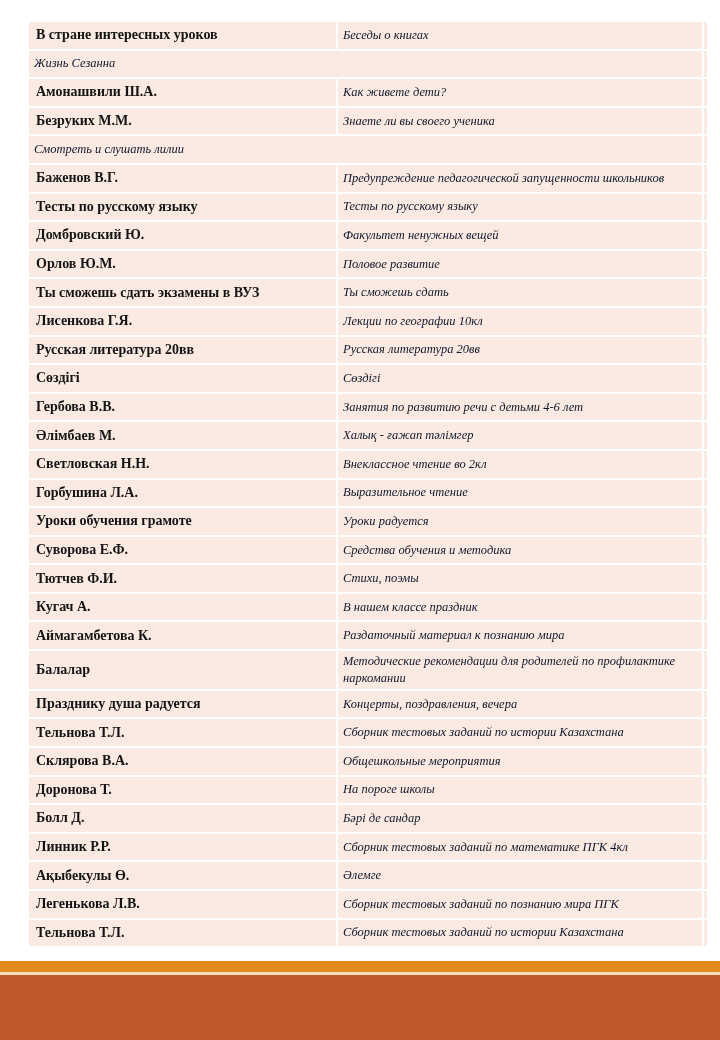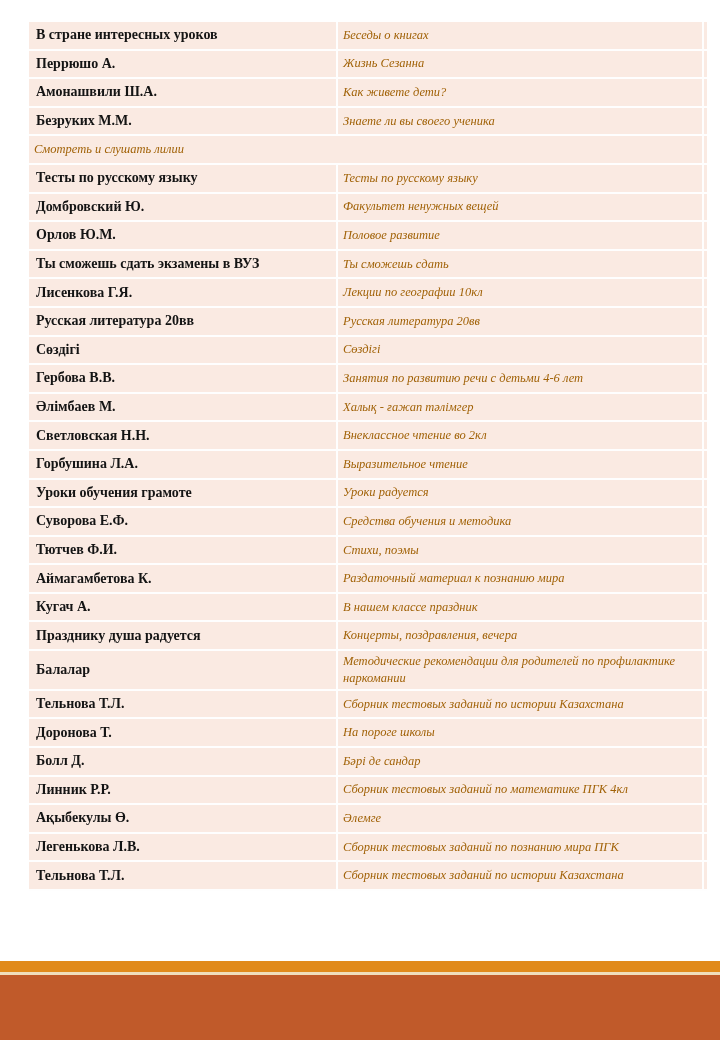--- a/index.html
+++ b/index.html
@@ -43,21 +43,21 @@
     align-items: center;
     padding: 1px 6px 1px 7px;
     line-height: 1.15;
   }
   .cell-right {
     flex: 1;
     box-sizing: border-box;
     border-right: 2px solid var(--separator, #fefefe);
     font-style: italic;
     font-size: 12.5px;
-    color: #a16207;
+    color: #0f172a;
     display: flex;
     align-items: center;
     padding: 2px 8px 2px 5px;
     line-height: 1.35;
   }
   .cell-edge {
     width: 3px;
     flex: 0 0 3px;
   }
   .footer-gold {
@@ -89,39 +89,43 @@
 <body style="background: rgb(255, 255, 255);">
 
 <div class="page">
   <div class="table">
       <div class="row">
         <div class="cell-left">В стране интересных уроков</div>
         <div class="cell-right">Беседы о книгах</div>
         <div class="cell-edge"></div>
       </div>
       <div class="row">
-        <div class="cell-left">Перрюшо А.</div>
         <div class="cell-right">Жизнь Сезанна</div>
         <div class="cell-edge"></div>
       </div>
       <div class="row">
         <div class="cell-left">Амонашвили Ш.А.</div>
         <div class="cell-right">Как живете дети?</div>
         <div class="cell-edge"></div>
       </div>
       <div class="row">
         <div class="cell-left">Безруких М.М.</div>
         <div class="cell-right">Знаете ли вы своего ученика</div>
         <div class="cell-edge"></div>
       </div>
       <div class="row">
         <div class="cell-right">Смотреть и слушать лилии</div>
         <div class="cell-edge"></div>
       </div>
       <div class="row">
+        <div class="cell-left">Баженов В.Г.</div>
+        <div class="cell-right">Предупреждение педагогической запущенности школьников</div>
+        <div class="cell-edge"></div>
+      </div>
+      <div class="row">
         <div class="cell-left">Тесты по русскому языку</div>
         <div class="cell-right">Тесты по русскому языку</div>
         <div class="cell-edge"></div>
       </div>
       <div class="row">
         <div class="cell-left">Домбровский Ю.</div>
         <div class="cell-right">Факультет ненужных вещей</div>
         <div class="cell-edge"></div>
       </div>
       <div class="row">
@@ -178,42 +182,47 @@
         <div class="cell-left">Суворова Е.Ф.</div>
         <div class="cell-right">Средства обучения и методика</div>
         <div class="cell-edge"></div>
       </div>
       <div class="row">
         <div class="cell-left">Тютчев Ф.И.</div>
         <div class="cell-right">Стихи, поэмы</div>
         <div class="cell-edge"></div>
       </div>
       <div class="row">
+        <div class="cell-left">Кугач А.</div>
+        <div class="cell-right">В нашем классе праздник</div>
+        <div class="cell-edge"></div>
+      </div>
+      <div class="row">
         <div class="cell-left">Аймагамбетова К.</div>
         <div class="cell-right">Раздаточный материал к познанию мира</div>
         <div class="cell-edge"></div>
       </div>
       <div class="row">
-        <div class="cell-left">Кугач А.</div>
-        <div class="cell-right">В нашем классе праздник</div>
+        <div class="cell-left">Балалар</div>
+        <div class="cell-right">Методические рекомендации для родителей по профилактике наркомании</div>
         <div class="cell-edge"></div>
       </div>
       <div class="row">
         <div class="cell-left">Празднику душа радуется</div>
         <div class="cell-right">Концерты, поздравления, вечера</div>
         <div class="cell-edge"></div>
       </div>
       <div class="row">
-        <div class="cell-left">Балалар</div>
-        <div class="cell-right">Методические рекомендации для родителей по профилактике наркомании</div>
-        <div class="cell-edge"></div>
-      </div>
-      <div class="row">
         <div class="cell-left">Тельнова Т.Л.</div>
         <div class="cell-right">Сборник тестовых заданий по истории Казахстана</div>
+        <div class="cell-edge"></div>
+      </div>
+      <div class="row">
+        <div class="cell-left">Склярова В.А.</div>
+        <div class="cell-right">Общешкольные мероприятия</div>
         <div class="cell-edge"></div>
       </div>
       <div class="row">
         <div class="cell-left">Доронова Т.</div>
         <div class="cell-right">На пороге школы</div>
         <div class="cell-edge"></div>
       </div>
       <div class="row">
         <div class="cell-left">Болл Д.</div>
         <div class="cell-right">Бәрі де сандар</div>

